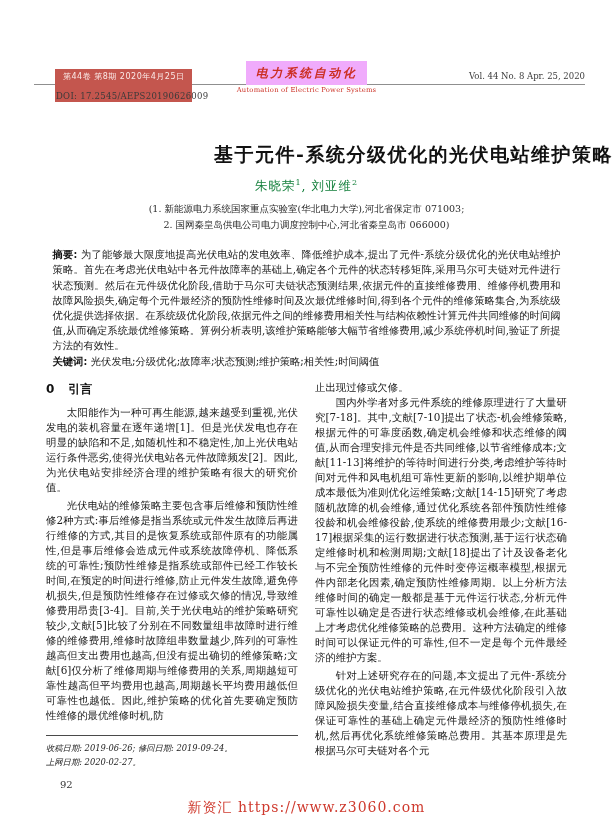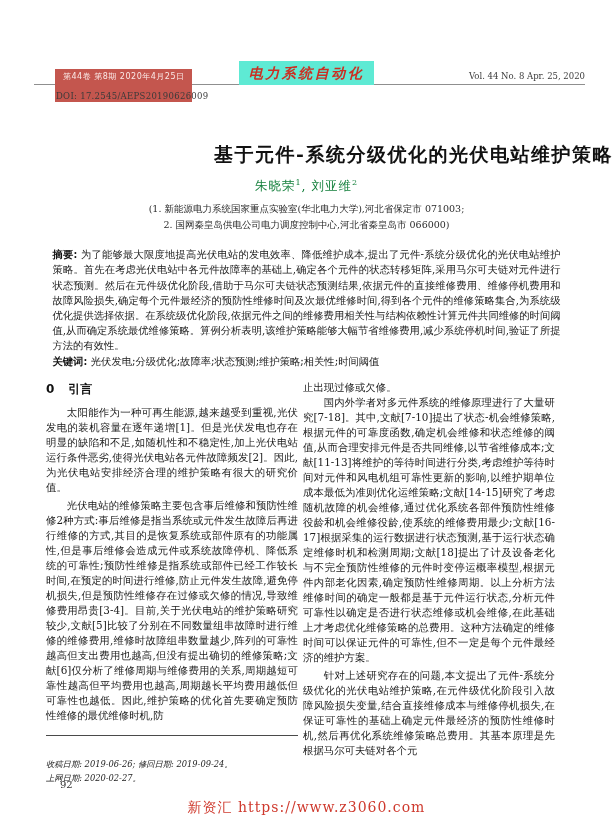--- a/index.html
+++ b/index.html
@@ -19,22 +19,22 @@
   .issue-banner {
     position:absolute; left:55px; top:69px;
     height:33px; line-height:16px; padding:0 8px;
     font-size:8px; letter-spacing:.5px;
     color:#fbeae8; background:#c4564e;
     font-family:"DejaVu Sans","Liberation Sans",sans-serif;
   }
   .doi { position:absolute; left:56px; top:91px; font-size:8.5px; letter-spacing:.3px; color:#3a3a3a; }
   .logo-wrap { position:absolute; top:61px; left:0; right:0; text-align:center; }
   .logo {
-    display:inline-block; background:#5eead4; padding:0 10px;
-    font-size:14px; font-weight:bold; font-style:italic;
+    display:inline-block; background:#f0abfc; padding:0 10px;
+    font-size:12px; font-weight:bold; font-style:italic;
     letter-spacing:2.5px; color:#cb2f23; line-height:24px;
   }
   .logo-en { font-size:6.8px; letter-spacing:.2px; color:#cb2f23; margin-top:1px; }
   .vol { position:absolute; right:28px; top:71px; font-size:8.5px; color:#3a3a3a; }
 
   
   .content { padding-top:142px; }
   .paper-title {
     margin:0; text-align:right;
     font-size:19px; font-weight:bold; letter-spacing:1.5px; color:#111;
@@ -43,52 +43,53 @@
   .authors sup { font-size:8px; }
   .affils { text-align:center; margin-top:6px; font-size:9.5px; line-height:16px; color:#2a2a2a; }
 
   
   .abstract-block { width:508px; margin:14px auto 0; font-size:10.3px; line-height:15.2px; text-align:justify; color:#222; }
   .abstract-block p { margin:0; }
   .kw { margin-top:6px; }
   .lbl { font-weight:bold; color:#111; }
 
   
-  .columns { width:521px; margin:11px auto 0; display:flex; gap:5px; }
+  .columns { width:521px; margin:11px auto 0; display:flex; gap:17px; }
   .col { width:252px; font-size:10.4px; line-height:15px; text-align:justify; color:#1c1c1c; }
   .section-heading {
     margin:2px 0 8px; font-size:12px; font-weight:bold; color:#111;
     font-family:"DejaVu Sans","Liberation Sans",sans-serif;
   }
   .sec-title { margin-left:14px; }
   p.para { margin:0; text-indent:2em; }
   p.para + p.para { margin-top:3px; }
   p.lead { margin:0; }
 
   
-  .footnote { margin-top:12px; border-top:1px solid #4a4a4a; padding-top:21px;
+  .footnote { margin-top:12px; border-top:1px solid #4a4a4a; padding-top:5px;
     font-size:8.3px; line-height:14px; font-style:italic; color:#222; }
   .footnote p { margin:0; }
 
   
   .page-num { position:absolute; left:60px; bottom:35px; font-size:10px; color:#333; }
   .watermark { position:absolute; left:0; right:0; bottom:8px; text-align:center;
     font-size:14px; letter-spacing:1px; color:#cf3a2e; }
 </style>
 </head>
 <body>
 
 <div class="page">
 
   <div class="header-rule"></div>
   <div class="issue-banner" style="background: rgb(196, 86, 78);">第44卷 第8期 2020年4月25日</div>
   <div class="doi">DOI: 17.2545/AEPS20190626009</div>
 
   <div class="logo-wrap">
     <div class="logo" style="color: rgb(203, 47, 35);">电力系统自动化</div>
+    <div class="logo-en" style="color: rgb(203, 47, 35);">Automation of Electric Power Systems</div>
   </div>
 
   <div class="vol">Vol. 44 No. 8 Apr. 25, 2020</div>
 
   <div class="content">
 
     <h1 class="paper-title">基于元件-系统分级优化的光伏电站维护策略</h1>
 
     <div class="authors">
       <span><span>朱晓荣</span><sup>1</sup></span><span>, </span><span><span>刘亚维</span><sup>2</sup></span>

